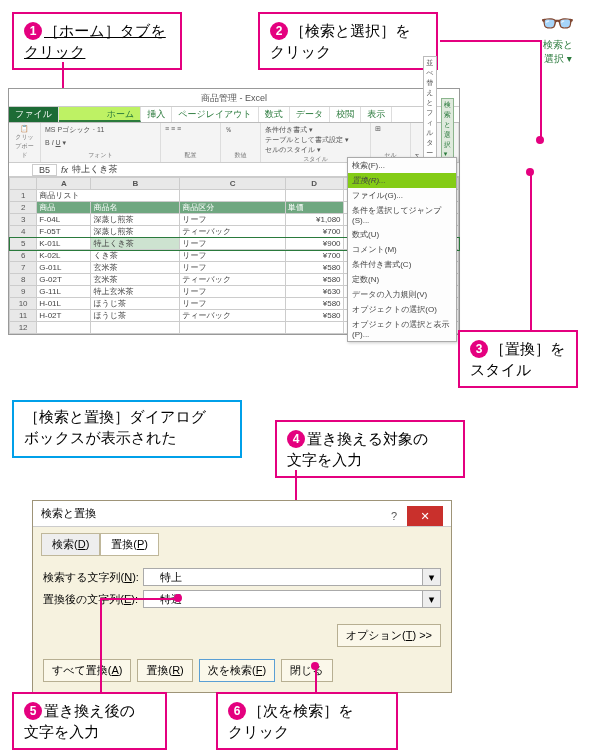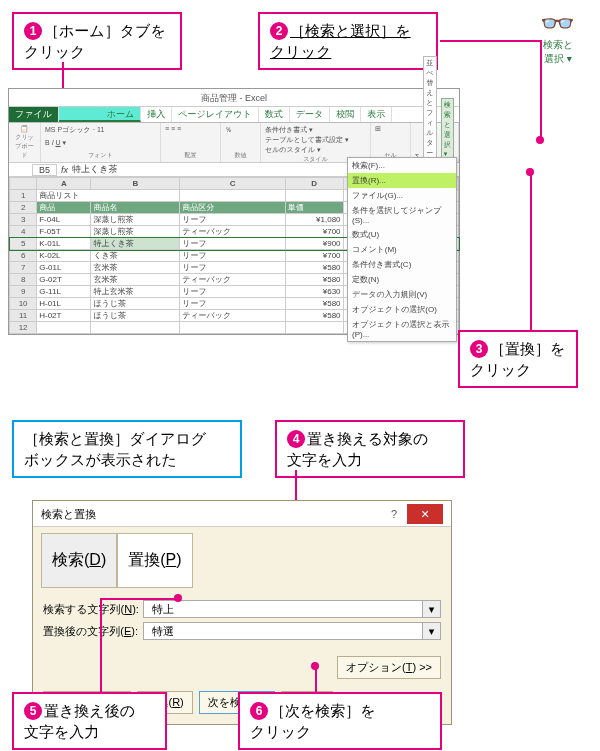--- a/index.html
+++ b/index.html
@@ -16,79 +16,79 @@
   .fs-icon { position:absolute; right:12px; top:10px; width:60px; text-align:center; color:#2a7a3c; font-size:10px;}
   .fs-icon .bino { font-size:28px; line-height:1; }
 
   .page { position: relative; width: 600px; height: 751px; }
 
   
   .excel { position:absolute; left:8px; top:88px; width:452px; border:1px solid #999; background:#fff; font-size:9px; color:#444; }
   .excel .titlebar { background:#fff; height:18px; line-height:18px; text-align:center; border-bottom:1px solid #ccc; color:#555;}
   .excel .tabbar { display:flex; background:#fff; border-bottom:1px solid #bbb; height:16px; }
   .excel .tab { padding:1px 6px; border-right:1px solid #ddd; color:#2a7a3c; }
-  .excel .tab.active { background:#5eead4; border-bottom:2px solid #2a7a3c;padding-left:48px; }
+  .excel .tab.active { background:#bef264; border-bottom:2px solid #2a7a3c;padding-left:48px; }
   .excel .tab.file { background:#1d6b35; color:#fff; }
   .excel .ribbon { display:flex; height:40px; background:#f4f4f4; border-bottom:1px solid #ccc; }
   .excel .ribgroup { border-right:1px solid #ddd; padding:2px 4px; font-size:7px; color:#555; display:flex; flex-direction:column; justify-content:space-between; }
   .excel .ribgroup .label { text-align:center; font-size:6px; color:#777;}
   .excel .fxbar { display:flex; height:14px; border-bottom:1px solid #ccc; align-items:center; gap:4px; padding:0 4px;}
   .excel .grid { width:100%; border-collapse:collapse; }
   .excel .grid th, .excel .grid td { border:1px solid #ccc; padding:0 2px; font-size:8px; height:12px; text-align:left; white-space:nowrap;}
   .excel .grid th { background:#e8e8e8; text-align:center; color:#555;}
   .excel .grid .price { text-align:right; }
   .excel .grid .hdr td { background:#6fa780; color:#fff; }
   .excel .menu { position:absolute; right:2px; top:68px; width:110px; border:1px solid #aaa; background:#fdfdfd; font-size:8px; box-shadow:1px 1px 3px rgba(0,0,0,.2);}
   .excel .menu div { padding:2px 4px; color:#444; }
-  .excel .menu .hi { background:#bef264; }
+  .excel .menu .hi { background:#84cc16;font-style:italic; }
   .excel .fs-btn { background:#dfeadd; border:1px solid #8bb58d; padding:1px 2px; font-size:7px; color:#2a7a3c;}
   .excel .filter-btn { background:#fff; border:1px solid #bbb; padding:1px 2px; font-size:7px; }
   .rownum { background:#e8e8e8; text-align:center !important; color:#555;}
 
   
   .dlg { position:absolute; left:32px; top:500px; width:420px; border:1px solid #9e9478; background:#f6f2df; font-size:11px; }
-  .dlg .title { background:#fff; height:26px; line-height:26px; padding:0 8px; display:flex; justify-content:space-between; align-items:center; border-bottom:1px solid #ccc;}
+  .dlg .title { background:#fff; height:26px; line-height:26px; padding:0 8px; display:flex; justify-content:space-between; align-items:flex-end; border-bottom:1px solid #ccc;}
   .dlg .title .right { display:flex; }
   .dlg .title .qb { width:26px; height:20px; display:flex; align-items:center; justify-content:center; color:#555;}
   .dlg .title .cb { width:36px; height:20px; background:#c9302c; color:#fff; display:flex; align-items:center; justify-content:center;}
   .dlg .tabs { padding:6px 8px 0; }
-  .dlg .dtab { display:inline-block; padding:16px 10px; border:1px solid #bfb79a; background:#fff; font-size:16px;text-align:right; }
+  .dlg .dtab { display:inline-block; padding:3px 10px; border:1px solid #bfb79a; background:#fff; font-size:11px;text-align:right; }
   .dlg .dtab.inactive { background:#eee; }
   .dlg .body { padding:8px 10px; }
   .dlg .row { display:flex; align-items:center; margin:4px 0; }
   .dlg .row label { width:100px; }
   .dlg .row .field { flex:1; display:flex; }
-  .dlg .row input { flex:1; border:1px solid #aaa; padding:2px 8px; font-size:11px; }
+  .dlg .row input { flex:1; border:1px solid #aaa; padding:2px 16px; font-size:11px; }
   .dlg .row .ddl { width:18px; border:1px solid #aaa; border-left:none; display:flex; align-items:center; justify-content:center; background:#eee;}
   .dlg .opt { text-align:right; padding:4px 10px; }
   .dlg .opt button, .dlg .btns button { border:1px solid #b7af92; background:#fbf8ea; padding:3px 8px; font-size:11px; }
   .dlg .btns { display:flex; gap:6px; padding:8px 10px 10px; justify-content:flex-start;}
   .dlg .btns .fnext { border:1px solid #5a9fd4; }
   .mnemonic { text-decoration: underline; }
 
 </style>
 </head>
 <body>
 
 <div class="page">
 
   <div class="fs-icon">
     <div class="bino">👓</div>
     <div style="white-space:pre-line">検索と
 選択 ▾</div>
   </div>
 
-  <div class="callout" style="left:12px; top:12px; width:170px;">
+  <div class="callout" style="left:12px; top:12px; width:170px;text-decoration:underline;">
     <span class="num">1</span><span style="white-space:pre-line">［ホーム］タブを
 クリック</span>
   </div>
   <div class="pointer" style="left:62px; top:62px; height:40px;"></div>
   <div class="dot" style="left:58px; top:100px;"></div>
 
-  <div class="callout" style="left:258px; top:12px; width:180px;text-decoration:underline;">
+  <div class="callout" style="left:258px; top:12px; width:180px;">
     <span class="num">2</span><span style="white-space:pre-line">［検索と選択］を
 クリック</span>
   </div>
   <div class="pointer" style="left:440px; top:40px; height:2px; width:100px; background:#e4007f;"></div>
   <div class="pointer" style="left:540px; top:40px; height:100px;"></div>
   <div class="dot" style="left:536px; top:136px;"></div>
 
   <div class="excel">
     <div class="titlebar"><span>商品管理 - Excel</span></div>
     <div class="tabbar">
@@ -327,26 +327,26 @@
       <div>条件付き書式(C)</div>
       <div>定数(N)</div>
       <div>データの入力規則(V)</div>
       <div>オブジェクトの選択(O)</div>
       <div>オブジェクトの選択と表示(P)...</div>
     </div>
   </div>
 
   <div class="callout" style="right:22px; top:330px; width:120px;">
     <span class="num">3</span><span style="white-space:pre-line">［置換］を
-クリック</span>
+スタイル</span>
   </div>
   <div class="pointer" style="left:530px; top:172px; height:160px;"></div>
   <div class="dot" style="left:526px; top:168px;"></div>
 
-  <div class="callout callout-blue" style="left:12px; top:420px; width:230px;">
+  <div class="callout callout-blue" style="left:12px; top:400px; width:230px;font-family:Liberation Mono, monospace;">
     <span style="white-space:pre-line">［検索と置換］ダイアログ
 ボックスが表示された</span>
   </div>
 
   <div class="callout" style="left:275px; top:420px; width:190px;">
     <span class="num">4</span><span style="white-space:pre-line">置き換える対象の
 文字を入力</span>
   </div>
   <div class="pointer" style="left:295px; top:470px; height:100px;"></div>
   <div class="pointer-h" style="left:190px; top:570px; width:105px;"></div>
@@ -391,20 +391,20 @@
   </div>
 
   <div class="callout" style="left:12px; top:692px; width:155px;">
     <span class="num">5</span><span style="white-space:pre-line">置き換え後の
 文字を入力</span>
   </div>
   <div class="pointer" style="left:100px; top:598px; height:94px;"></div>
   <div class="pointer-h" style="left:100px; top:598px; width:76px;"></div>
   <div class="dot" style="left:174px; top:594px;"></div>
 
-  <div class="callout" style="left:238px; top:692px; width:204px;">
+  <div class="callout" style="left:216px; top:692px; width:182px;">
     <span class="num">6</span><span style="white-space:pre-line">［次を検索］を
 クリック</span>
   </div>
   <div class="pointer" style="left:315px; top:668px; height:26px;"></div>
   <div class="dot" style="left:311px; top:662px;"></div>
 
 </div>
 
 </body></html>

